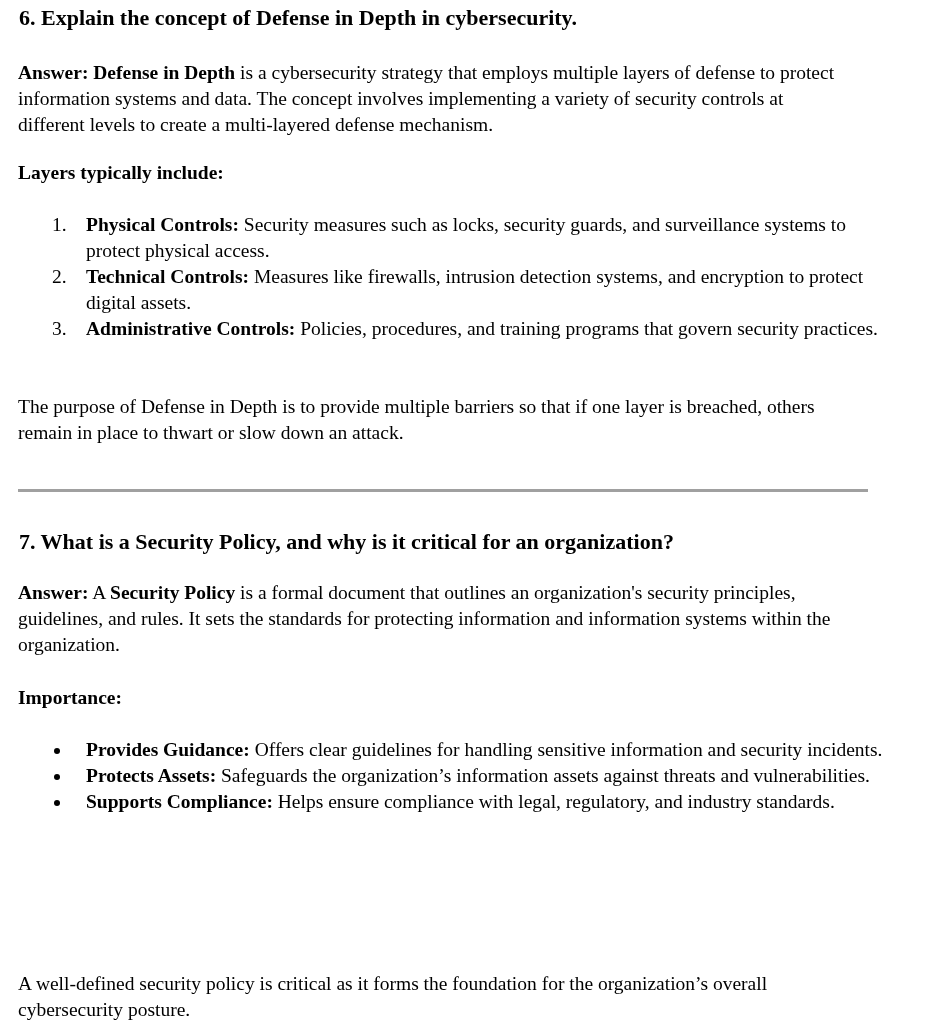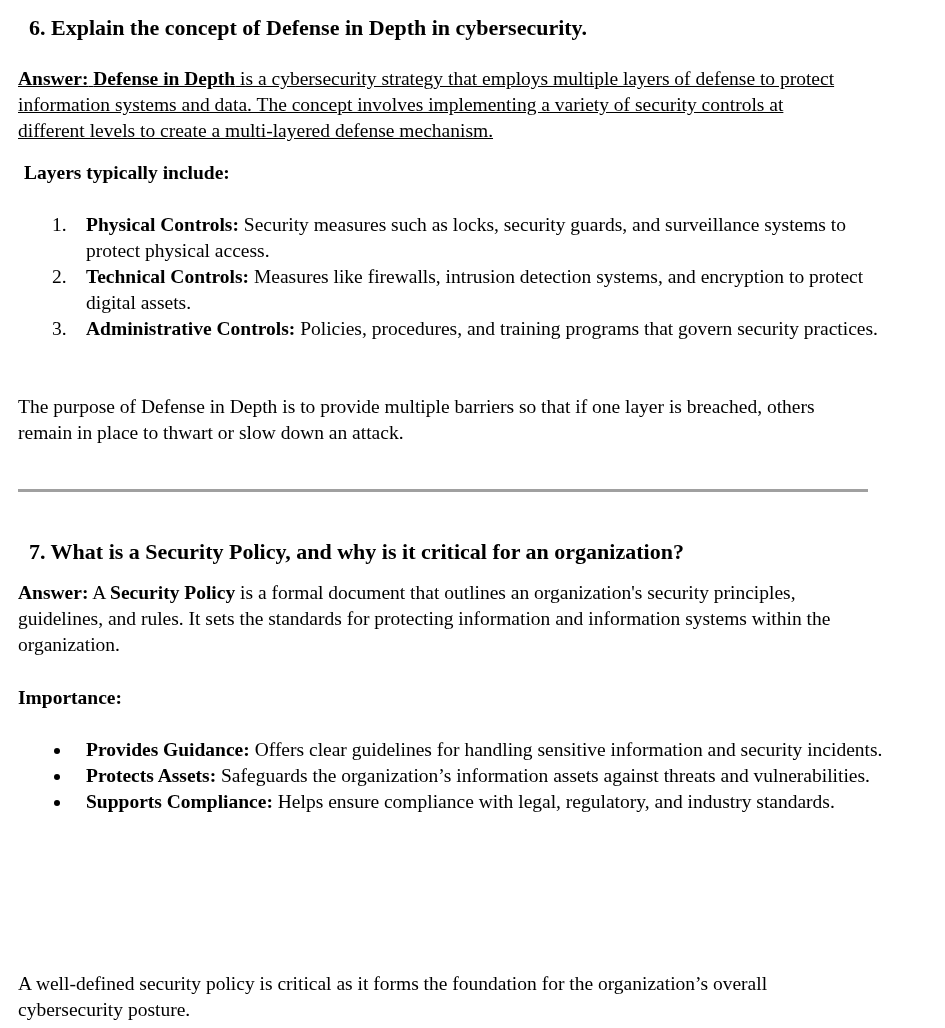--- a/index.html
+++ b/index.html
@@ -17,21 +17,21 @@
     }
     .page {
       position: absolute;
       left: 18px;
       top: 0;
       width: 860px;
     }
     h2 {
       font-size: 22px;
       font-weight: bold;
-      margin: 11px;
+      margin: 1px;
       line-height: 26px;
     }
     p {
       font-size: 19.5px;
       line-height: 26px;
       margin: 0;
     }
     .bold { font-weight: bold; }
     ol, ul {
       margin: 0;
@@ -67,26 +67,26 @@
     }
   </style>
 </head>
 <body>
 
 <div class="page">
 
   <section>
     <h2 style="position:absolute; top:4px; left:0; width:900px;">6. Explain the concept of Defense in Depth in cybersecurity.</h2>
 
-    <p style="position:absolute; top:66px; left:0; width:830px;text-decoration:underline;">
+    <p style="position:absolute; top:60px; left:0; width:830px;">
       <span class="bold">Answer:</span>
       <span class="bold">Defense in Depth</span><span> is a cybersecurity strategy that employs multiple layers of defense to protect information systems and data. The concept involves implementing a variety of security controls at different levels to create a multi-layered defense mechanism.</span>
     </p>
 
-    <p class="bold" style="position:absolute; top:160px; left:6px;">Layers typically include:</p>
+    <p class="bold" style="position:absolute; top:160px; left:0;">Layers typically include:</p>
 
     <ol style="position:absolute; top:212px; left:0; width:870px;">
       <li>
         <span class="marker">1.</span>
         <span class="bold">Physical Controls:</span><span> Security measures such as locks, security guards, and surveillance systems to protect physical access.</span>
       </li>
       <li>
         <span class="marker">2.</span>
         <span class="bold">Technical Controls:</span><span> Measures like firewalls, intrusion detection systems, and encryption to protect digital assets.</span>
       </li>

